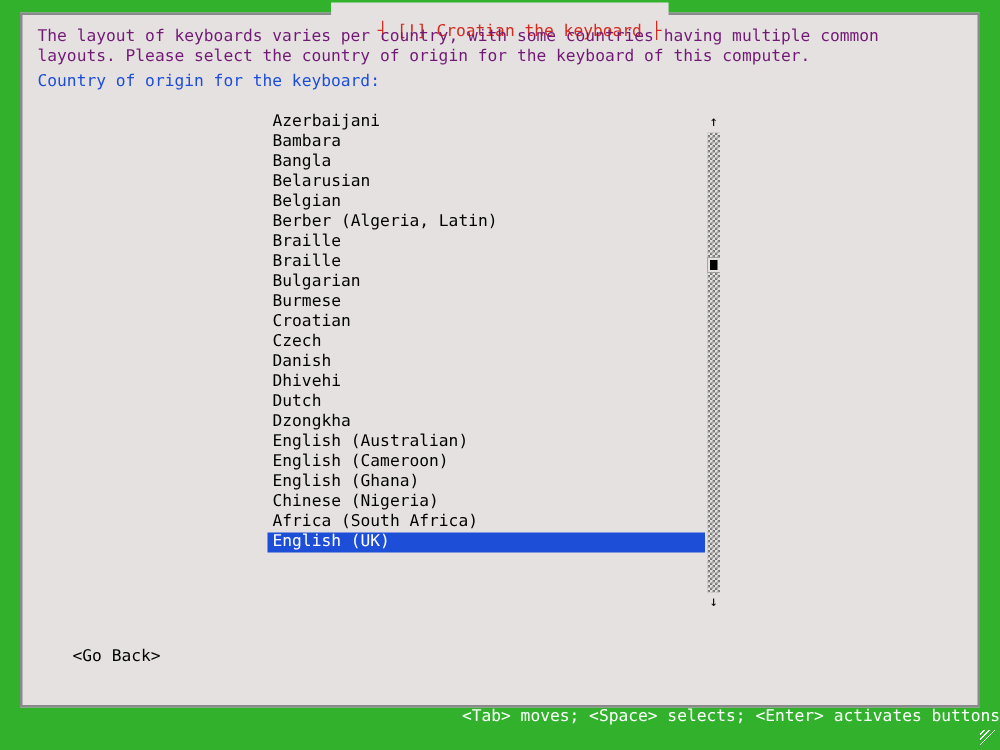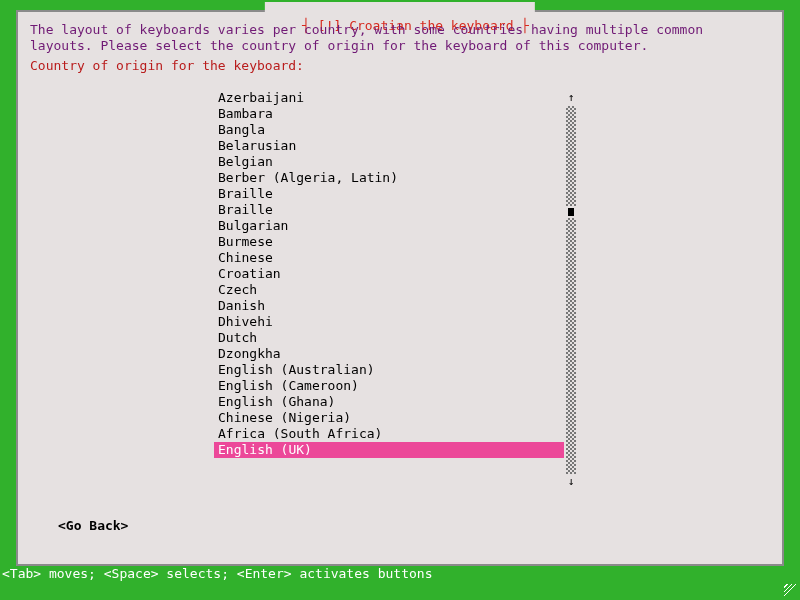--- a/index.html
+++ b/index.html
@@ -36,39 +36,39 @@
     left: 12px;
     top: 10px;
     right: 12px;
     white-space: pre-wrap;
     color: #701a75;
   }
   .prompt-text {
     position: absolute;
     left: 12px;
     top: 46px;
-    color: #b91c1c;
+    color: #1d4ed8;
   }
   .list-wrap {
     position: absolute;
     left: 196px;
     top: 78px;
     width: 380px;
     height: 400px;
   }
   .list-item {
     height: 16px;
     line-height: 16px;
     padding: 0 4px;
     white-space: pre;
     color: #000;
     cursor: pointer;
   }
   .list-item.selected {
-    background: #ec4899;
+    background: #1d4ed8;
     color: #fff;
     width: 350px;
   }
   .scrollbar {
     position: absolute;
     left: 548px;
     top: 78px;
     width: 10px;
     height: 400px;
   }
@@ -99,31 +99,31 @@
     background: #000;
     border: 2px solid #e6e1e1;
   }
   .go-back {
     position: absolute;
     left: 40px;
     top: 506px;
     color: #000;
     white-space: pre;
     cursor: pointer;
-    font-weight: bold;
   }
   .footer {
     position: absolute;
     left: 0;
     bottom: 18px;
     width: 100%;
     color: #fff;
     padding-left: 2px;
     white-space: pre;
     font-size: 13px;
+    text-align: right;
   }
   .corner-grip {
     position: absolute;
     right: 2px;
     bottom: 2px;
     width: 14px;
     height: 14px;
     background:
       linear-gradient(135deg, transparent 0 2px, #fff 2px 3px, transparent 3px 5px, #fff 5px 6px, transparent 6px 8px, #fff 8px 9px, transparent 9px);
   }
@@ -143,21 +143,20 @@
       <div class="list-item">Azerbaijani</div>
       <div class="list-item">Bambara</div>
       <div class="list-item">Bangla</div>
       <div class="list-item">Belarusian</div>
       <div class="list-item">Belgian</div>
       <div class="list-item">Berber (Algeria, Latin)</div>
       <div class="list-item">Braille</div>
       <div class="list-item">Braille</div>
       <div class="list-item">Bulgarian</div>
       <div class="list-item">Burmese</div>
-      <div class="list-item">Chinese</div>
       <div class="list-item">Croatian</div>
       <div class="list-item">Czech</div>
       <div class="list-item">Danish</div>
       <div class="list-item">Dhivehi</div>
       <div class="list-item">Dutch</div>
       <div class="list-item">Dzongkha</div>
       <div class="list-item">English (Australian)</div>
       <div class="list-item">English (Cameroon)</div>
       <div class="list-item">English (Ghana)</div>
       <div class="list-item">Chinese (Nigeria)</div>

